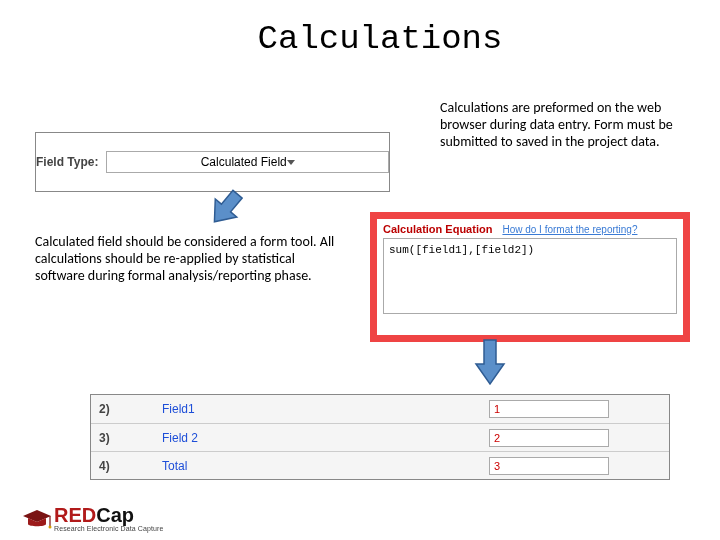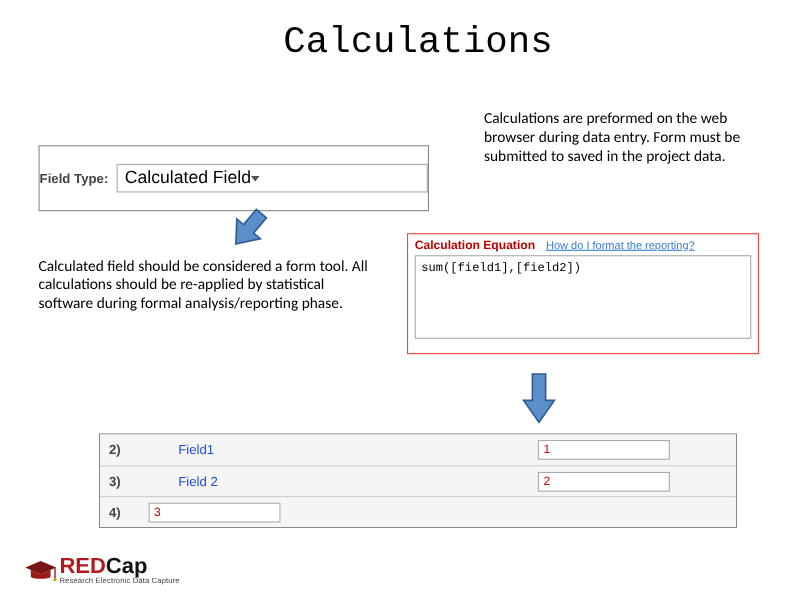--- a/index.html
+++ b/index.html
@@ -40,23 +40,23 @@
   .fieldtype-label {
     font-weight: bold;
     color: #444;
     margin-right: 8px;
   }
   .fieldtype-select {
     flex: 1;
     border: 1px solid #aaa;
     background: #fff;
     padding: 3px 6px;
-    font-size: 16px;
-    display: flex;
-    justify-content: flex-start;
+    font-size: 12px;
+    display: flex;
+    justify-content: center;
     align-items: center;
   }
   .select-caret {
     width: 0; height: 0;
     border-left: 4px solid transparent;
     border-right: 4px solid transparent;
     border-top: 5px solid #555;
   }
   .top-right-text {
     position: absolute;
@@ -82,22 +82,22 @@
   }
   .arrow svg { display: block; }
   .arrow1 { top: 186px; left: 204px; }
   .arrow2 { top: 336px; left: 468px; }
   
   .calc-box {
     position: absolute;
     top: 212px;
     left: 370px;
     width: 320px;
-    height: 110px;
-    border: 1px solid #ef4444;
+    height: 130px;
+    border: 7px solid #ef4444;
     background: #fff;
     font-family: Arial, sans-serif;
     font-size: 11px;
     padding: 4px 6px;
   }
   .calc-header {
     display: flex;
     align-items: center;
     gap: 10px;
     margin-bottom: 3px;
@@ -241,20 +241,21 @@
     <div class="flabel">Field1</div>
     <div class="fval"><input value="1" style=""></div>
   </div>
   <div class="frow">
     <div class="fnum">3)</div>
     <div class="flabel">Field 2</div>
     <div class="fval"><input value="2" style=""></div>
   </div>
   <div class="frow">
     <div class="fnum">4)</div>
+    <div class="flabel">Total</div>
     <div class="fval"><input value="3" style=""></div>
   </div>
 </div>
 
 <div class="logo">
   <div class="logo-cap">
     <svg width="30" height="24" viewBox="0 0 30 24">
       <path d="M15 2 L29 8 L15 14 L1 8 Z" fill="#7a1313"></path>
       <path d="M6 10 L6 16 C6 19 24 19 24 16 L24 10 L15 14 Z" fill="#9c1b1b"></path>
       <line x1="28" y1="8" x2="28" y2="18" stroke="#7a1313" stroke-width="1.2"></line>

